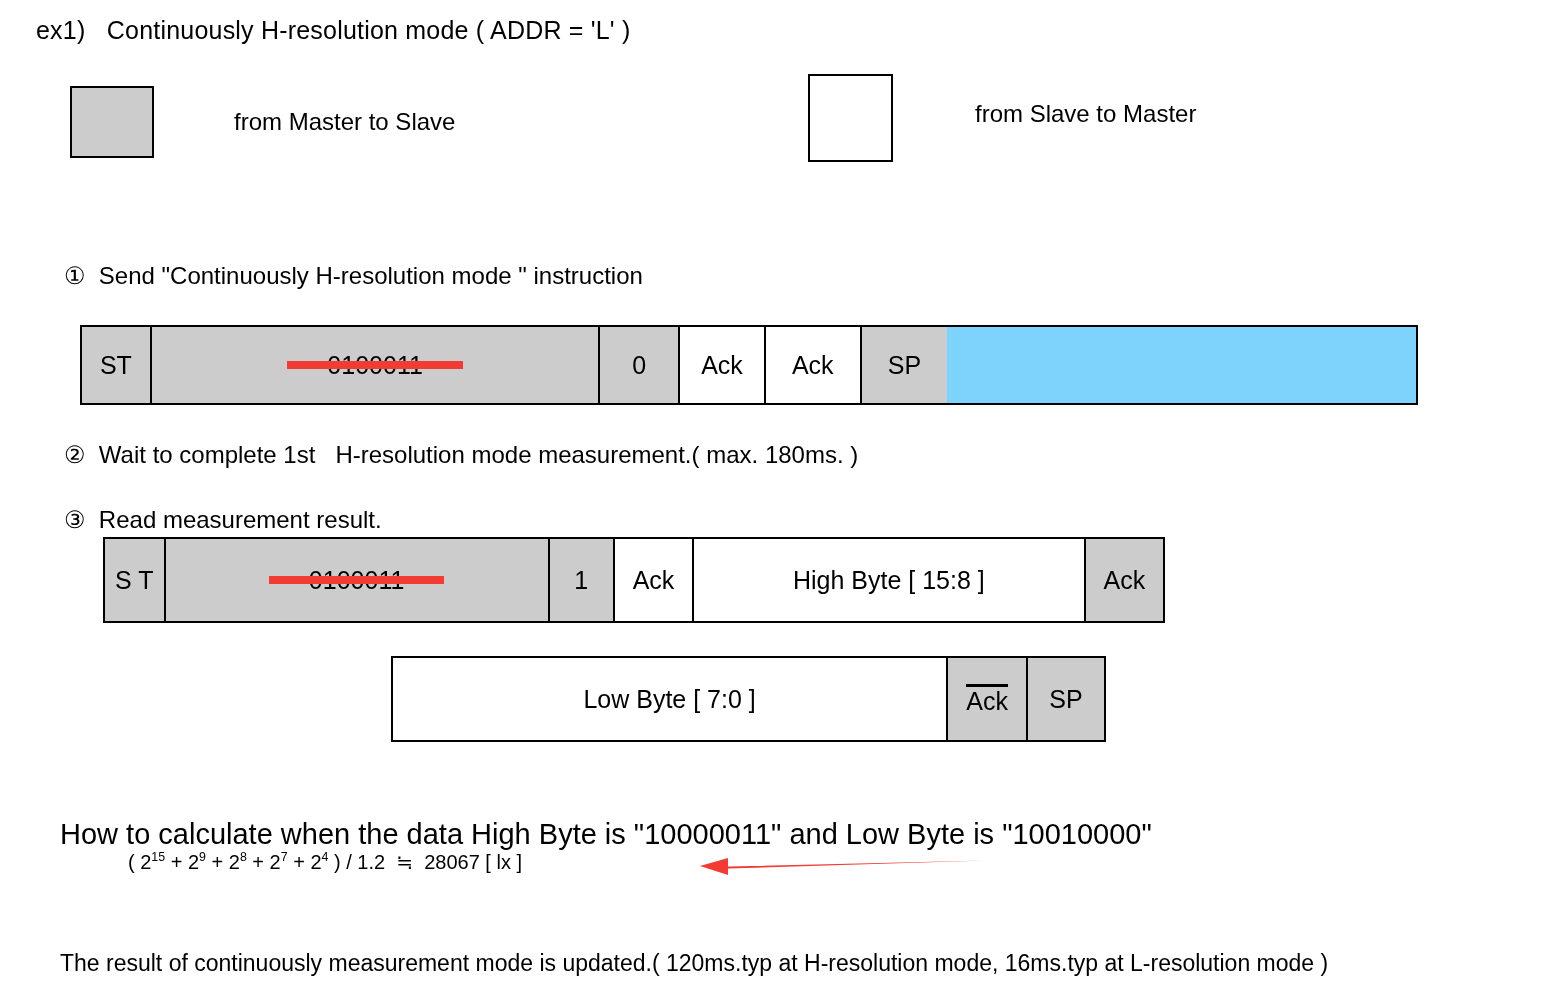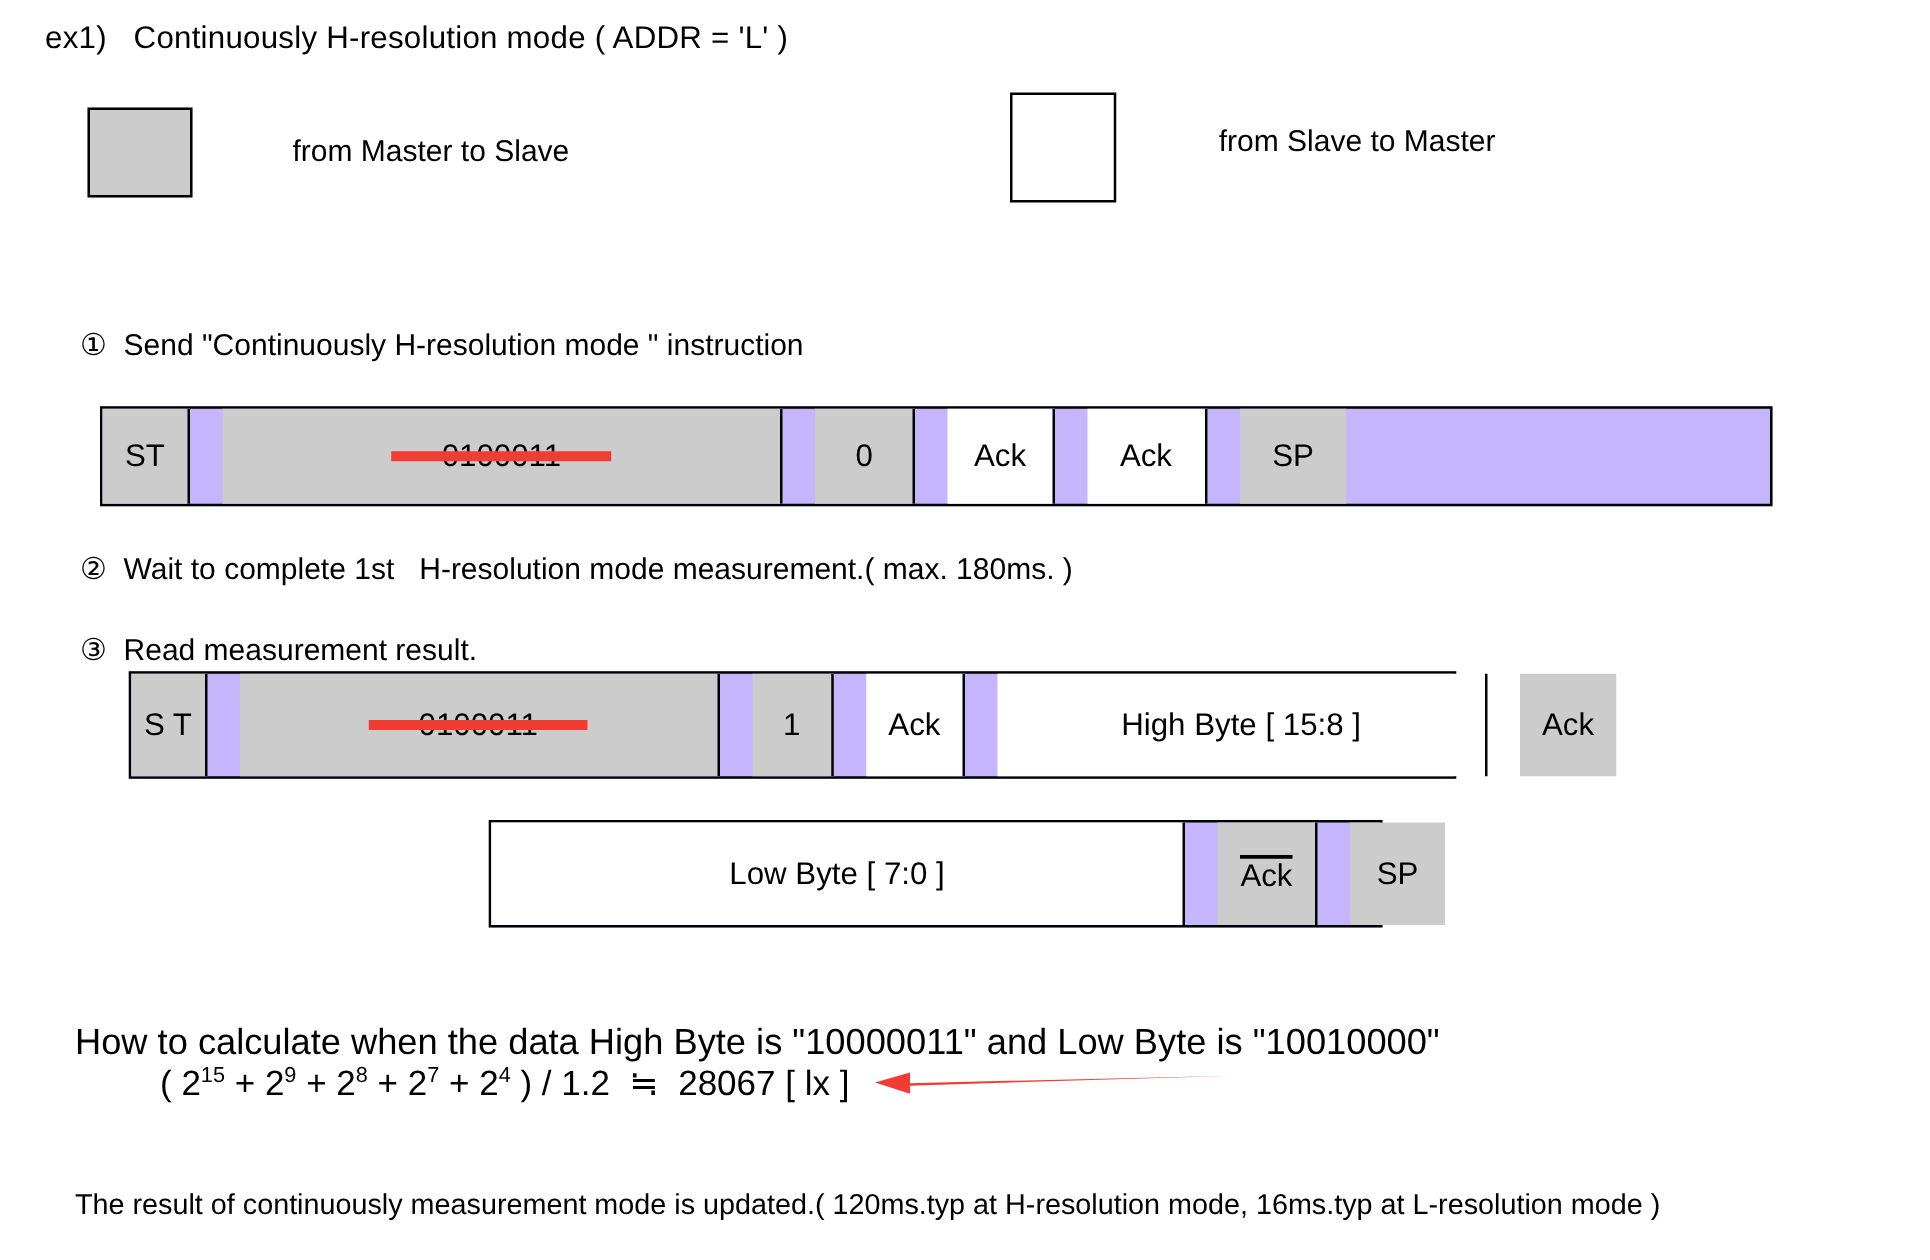--- a/index.html
+++ b/index.html
@@ -55,22 +55,21 @@
   }
   #step-1 { left: 64px; top: 262px; }
   #step-2 { left: 64px; top: 441px; }
   #step-3 { left: 64px; top: 506px; }
 
   
   .frame {
     display: flex;
     border: 2px solid #000;
     box-sizing: border-box;
-    background: #c4b5fd;
-    gap: 26px;
+    background: #7dd3fc;
   }
   .cell {
     box-sizing: border-box;
     border-right: 2px solid #000;
     display: flex;
     align-items: center;
     justify-content: center;
     font-size: 25px;
     position: relative;
     white-space: nowrap;
@@ -98,21 +97,21 @@
     line-height: 1.05;
   }
 
   #frame-1 { left: 80px;  top: 325px; width: 1338px; height: 80px; }
   #frame-2 { left: 103px; top: 537px; width: 1062px; height: 86px; }
   #frame-3 { left: 391px; top: 656px; width: 715px;  height: 86px; }
 
   
   .body-text { font-size: 29px; white-space: pre; }
   #calc-intro  { left: 60px;  top: 818px; }
-  #calc-formula{ left: 128px; top: 850px; font-size: 28px; }
+  #calc-formula{ left: 128px; top: 850px; font-size: 20px; }
   #result-note {
     left: 60px; top: 918px;
     width: 1440px;
     font-size: 23px;
     line-height: 34px;
     white-space: normal;
     margin-top: 28px;
   }
   sup { font-size: .62em; vertical-align: super; line-height: 0; }
 

